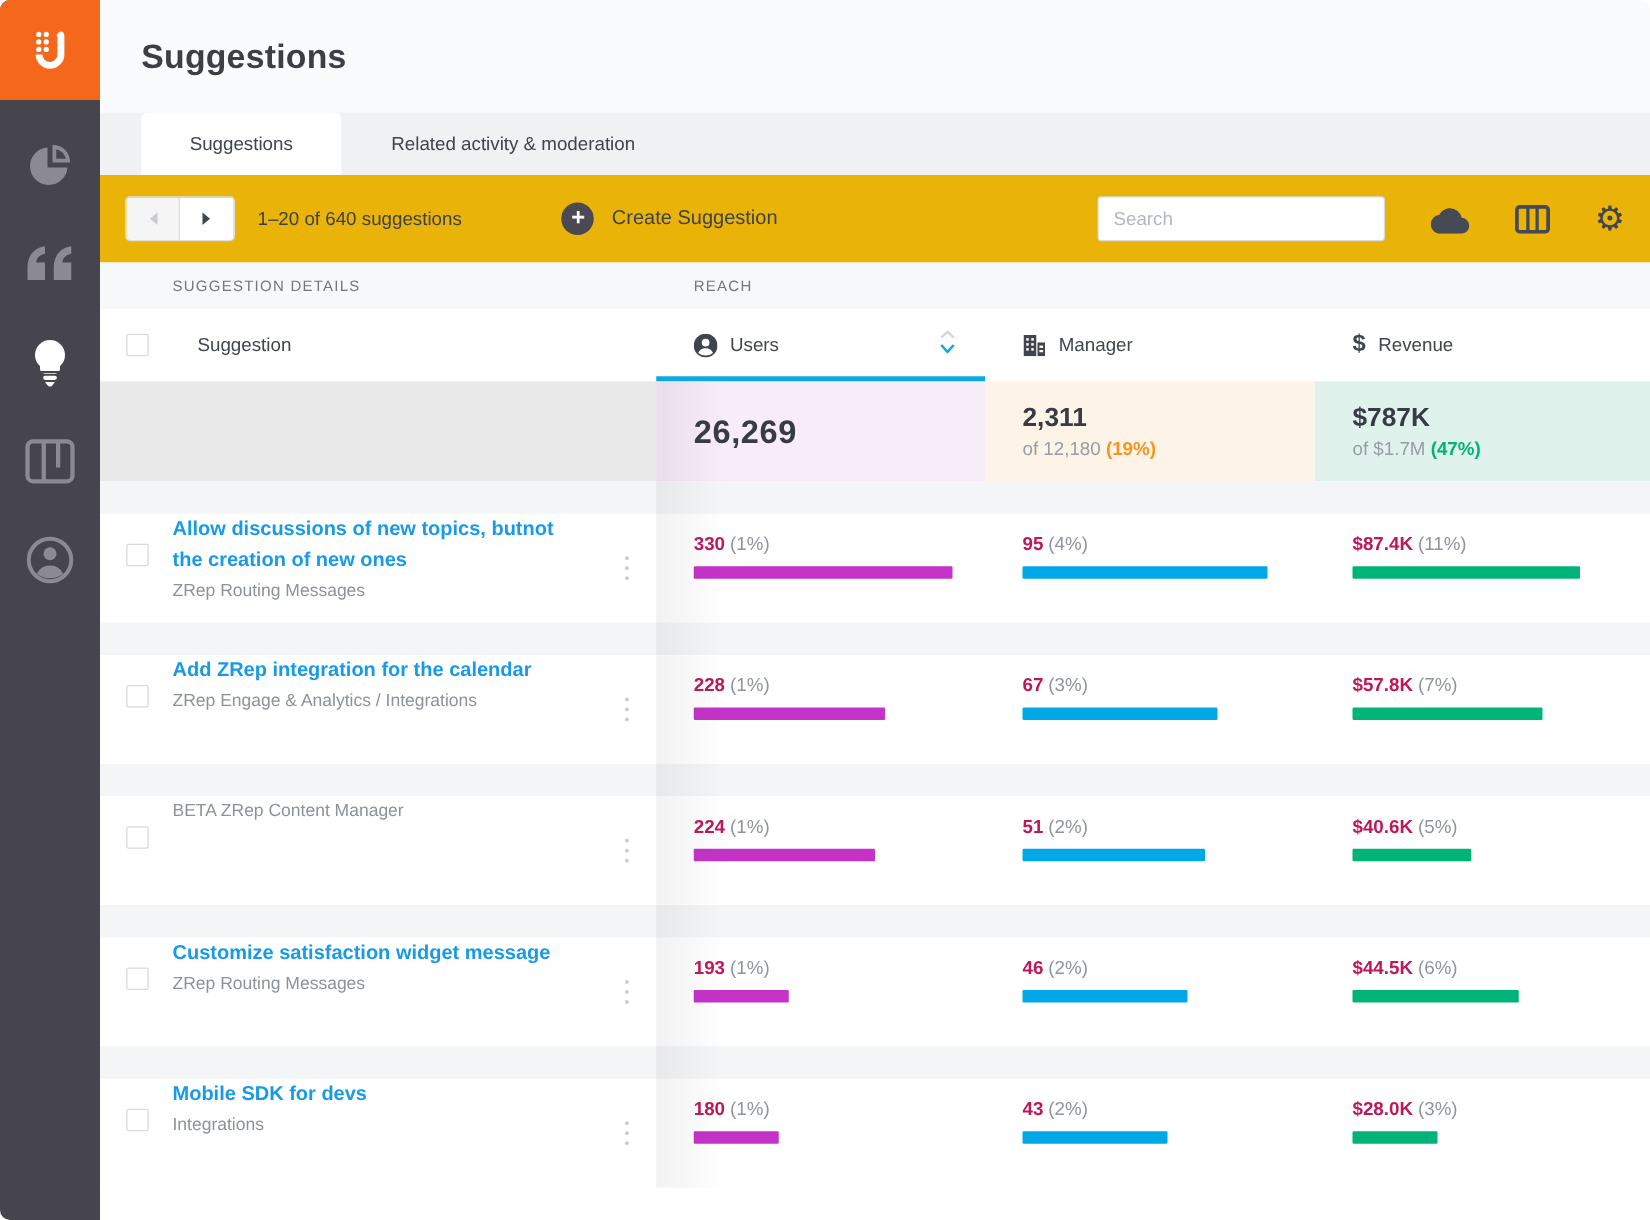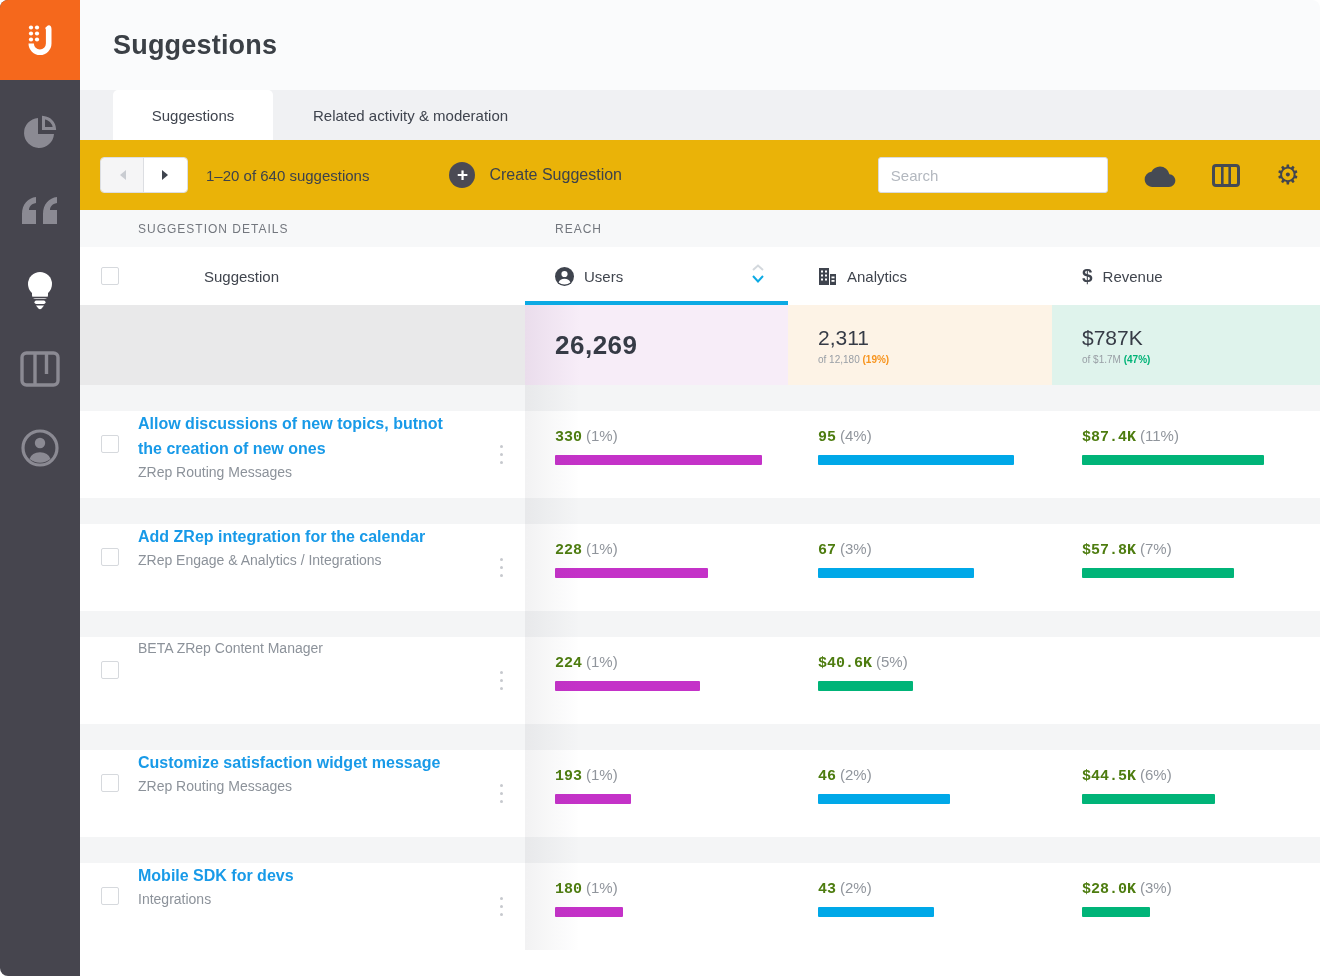--- a/index.html
+++ b/index.html
@@ -42,56 +42,56 @@
   .gear-glyph { font-size:27px; color:#41454f; line-height:1; }
 
   
   .grid-cols { display:grid; grid-template-columns:445px 263px 264px 268px; }
 
   .group-header { height:37px; background:#f7f8f9; align-items:center; font-size:12px; letter-spacing:1px; color:#73777e; }
   .group-header .g1 { padding-left:58px; }
   .group-header .g2 { padding-left:30px; }
 
   .col-header { height:58px; background:#fff; align-items:center; position:relative; }
-  .col-header .c-sugg { display:flex; align-items:center;gap:46px; }
+  .col-header .c-sugg { display:flex; align-items:center; }
   .col-label { font-size:15px; color:#40454e; font-weight:500; }
   .checkbox { width:18px; height:18px; border:1px solid #d6d9dd; border-radius:2px; background:#fff; display:inline-block; cursor:pointer; flex:0 0 auto; }
   .col-header .checkbox { margin-left:21px; margin-right:39px; }
   .metric-head { display:flex; align-items:center; padding-left:30px; height:100%; position:relative; }
   .metric-head .mh-icon { margin-right:10px; display:flex; }
   .users-head::after { content:""; position:absolute; left:0; right:0; bottom:0; height:4px; background:#0caae4; }
   .sort-ind { margin-left:auto; margin-right:22px; }
 
   .summary { height:80px; }
   .sum-left { background:#e9e9ea; }
   .sum-users { background:#f7edf8; background-image:linear-gradient(to right, rgba(120,80,130,.10), rgba(120,80,130,0) 55px); display:flex; align-items:center; padding-left:30px; }
   .sum-users-value { font-size:26px; font-weight:600; color:#363b46; letter-spacing:.5px; }
   .sum-accounts { background:#fdf3e6; }
   .sum-revenue { background:#dff3ec; }
   .sum-block { display:flex; flex-direction:column; justify-content:center; padding-left:30px; }
-  .sum-big { font-size:21px; font-weight:400; color:#363b46; }
-  .sum-sub { font-size:10px; color:#989ea5; margin-top:4px; }
+  .sum-big { font-size:21px; font-weight:700; color:#363b46; }
+  .sum-sub { font-size:15px; color:#989ea5; margin-top:4px; }
   .pct-orange { color:#f7941e; font-weight:700; }
   .pct-green { color:#00b377; font-weight:700; }
 
   .table-body { position:relative; background:#f4f5f6; padding-top:26px; }
   .freeze-shadow { position:absolute; left:445px; top:0; bottom:0; width:55px; background:linear-gradient(to right, rgba(70,70,85,.07), rgba(70,70,85,0)); pointer-events:none; z-index:2; }
 
   .trow { height:87px; margin-bottom:26px; background:#fff; }
   .cell-details { position:relative; display:flex; }
   .cell-details .checkbox { position:absolute; left:21px; top:24px; }
   .titles { margin-left:58px; max-width:315px; }
   .row-title { font-size:16px; font-weight:600; color:#189ae8; line-height:25px; cursor:pointer; }
   .row-sub { font-size:14px; color:#8c929a; margin-top:3px; }
   .kebab { position:absolute; left:420px; top:50%; transform:translateY(-50%); display:flex; flex-direction:column; cursor:pointer; }
   .kebab i { width:3px; height:3px; border-radius:50%; background:#c6c9ce; margin:2.5px 0; }
 
   .metric-cell { padding:16px 0 0 30px; }
   .m-line { font-size:15px; }
-  .m-value { font-weight:700; color:#4d7c0f;font-family:Liberation Mono, monospace; }
+  .m-value { font-weight:700; color:#be185d; }
   .m-pct { color:#90959c; margin-left:4px; }
   .m-bar { height:10px; margin-top:9px; border-radius:1px; }
 </style>
 </head>
 <body>
 
 <div class="app">
 
   <div class="sidebar">
     <div class="logo">
@@ -233,21 +233,21 @@
                 <rect x="7" y="3.5" width="2" height="2"></rect>
               <rect x="3" y="7.5" width="2" height="2"></rect>
                 <rect x="7" y="7.5" width="2" height="2"></rect>
               <rect x="3" y="11.5" width="2" height="2"></rect>
                 <rect x="7" y="11.5" width="2" height="2"></rect>
               <rect x="13.5" y="9.5" width="3" height="1.8"></rect>
                 <rect x="13.5" y="13" width="3" height="1.8"></rect>
             </g>
           </svg>
         </span>
-        <span class="col-label">Analytics</span>
+        <span class="col-label">Manager</span>
       </div>
       <div class="metric-head">
         <span class="mh-icon" style="font-size:19px;font-weight:700;color:#3f444e;">$</span>
         <span class="col-label">Revenue</span>
       </div>
     </div>
 
     <div class="summary grid-cols">
       <div class="sum-left"></div>
       <div class="sum-users">
@@ -333,20 +333,24 @@
               <i></i>
               <i></i>
               <i></i>
             </span>
           </div>
           <div class="metric-cell">
             <div class="m-line"><span class="m-value">224</span><span class="m-pct">(1%)</span></div>
             <div class="m-bar" style="width: 145px; background: rgb(196, 50, 200);"></div>
           </div>
           <div class="metric-cell">
+            <div class="m-line"><span class="m-value">51</span><span class="m-pct">(2%)</span></div>
+            <div class="m-bar" style="width: 146px; background: rgb(0, 168, 232);"></div>
+          </div>
+          <div class="metric-cell">
             <div class="m-line"><span class="m-value">$40.6K</span><span class="m-pct">(5%)</span></div>
             <div class="m-bar" style="width: 95px; background: rgb(0, 180, 120);"></div>
           </div>
         </div>
         <div class="trow grid-cols">
           <div class="cell-details">
             <span class="checkbox"></span>
             <div class="titles">
               <div class="row-title">Customize satisfaction widget message</div>
               <div class="row-sub">ZRep Routing Messages</div>

